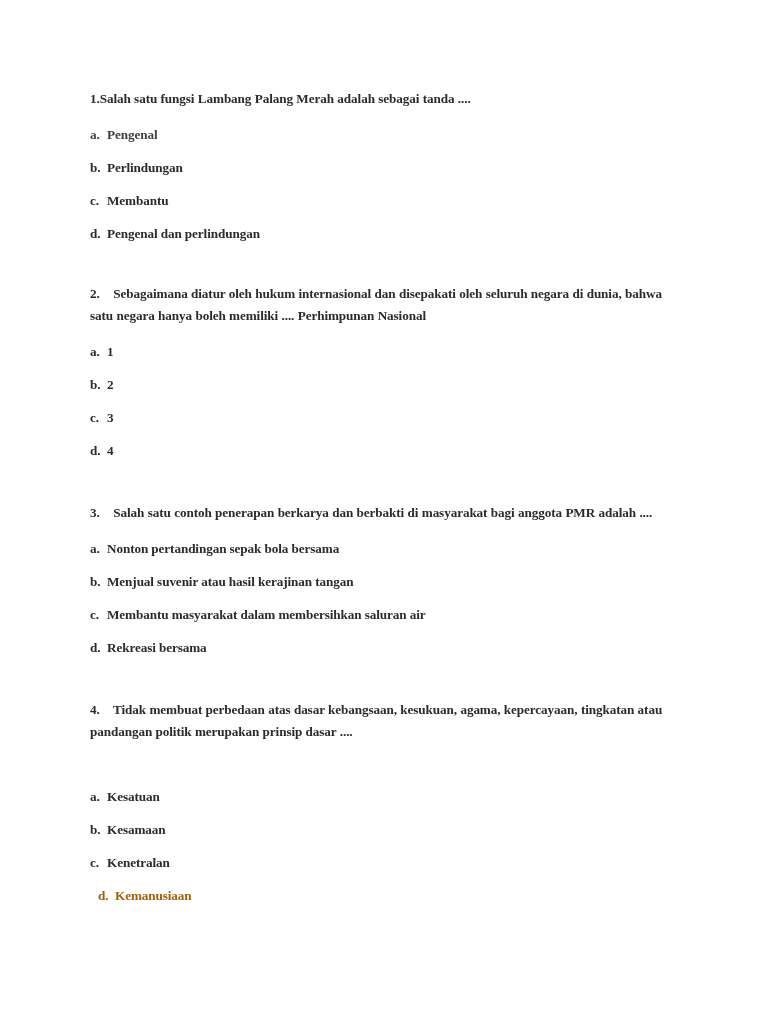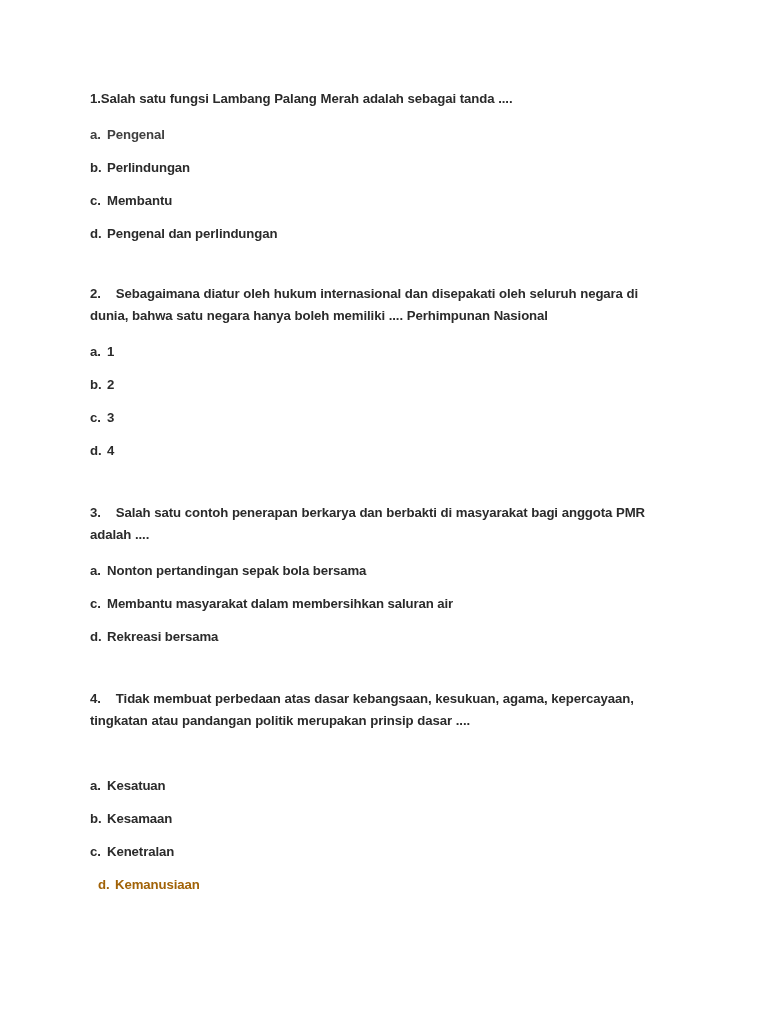--- a/index.html
+++ b/index.html
@@ -7,21 +7,21 @@
     margin: 0;
     padding: 0;
     background: #ffffff;
   }
   .page {
     position: relative;
     width: 744px;
     height: 1024px;
     background: #ffffff;
     overflow: hidden;
-    font-family: Liberation Sans, sans-serif;
+    font-family: Liberation Serif, serif;
     -webkit-font-smoothing: none;
   }
   .doc-body {
     position: absolute;
     left: 90px;
     top: 88px;
     width: 578px;
   }
   .question-block {
     margin-bottom: 0;
@@ -82,20 +82,21 @@
       <p class="opt" style="color: rgb(43, 43, 43);"><span class="opt-letter">b.</span><span>2</span></p>
       <p class="opt" style="color: rgb(43, 43, 43);"><span class="opt-letter">c.</span><span>3</span></p>
       <p class="opt" style="color: rgb(43, 43, 43);"><span class="opt-letter">d.</span><span>4</span></p>
     </div>
 
     <div class="block-gap"></div>
 
     <div class="question-block">
       <p class="q-stem" style="color: rgb(43, 43, 43);"><span class="q-num">3.    </span><span>Salah satu contoh penerapan berkarya dan berbakti di masyarakat bagi anggota PMR adalah ....</span></p>
       <p class="opt" style="color: rgb(43, 43, 43);"><span class="opt-letter">a.</span><span>Nonton pertandingan sepak bola bersama</span></p>
+      <p class="opt" style="color: rgb(43, 43, 43);"><span class="opt-letter">b.</span><span>Menjual suvenir atau hasil kerajinan tangan</span></p>
       <p class="opt" style="color: rgb(43, 43, 43);"><span class="opt-letter">c.</span><span>Membantu masyarakat dalam membersihkan saluran air</span></p>
       <p class="opt" style="color: rgb(43, 43, 43);"><span class="opt-letter">d.</span><span>Rekreasi bersama</span></p>
     </div>
 
     <div class="block-gap"></div>
 
     <div class="question-block">
       <p class="q-stem" style="color: rgb(43, 43, 43);"><span class="q-num">4.    </span><span>Tidak membuat perbedaan atas dasar kebangsaan, kesukuan, agama, kepercayaan, tingkatan atau pandangan politik merupakan prinsip dasar ....</span></p>
       <p class="opt" style="color: rgb(43, 43, 43); margin-top: 43px;"><span class="opt-letter">a.</span><span>Kesatuan</span></p>
       <p class="opt" style="color: rgb(43, 43, 43);"><span class="opt-letter">b.</span><span>Kesamaan</span></p>

